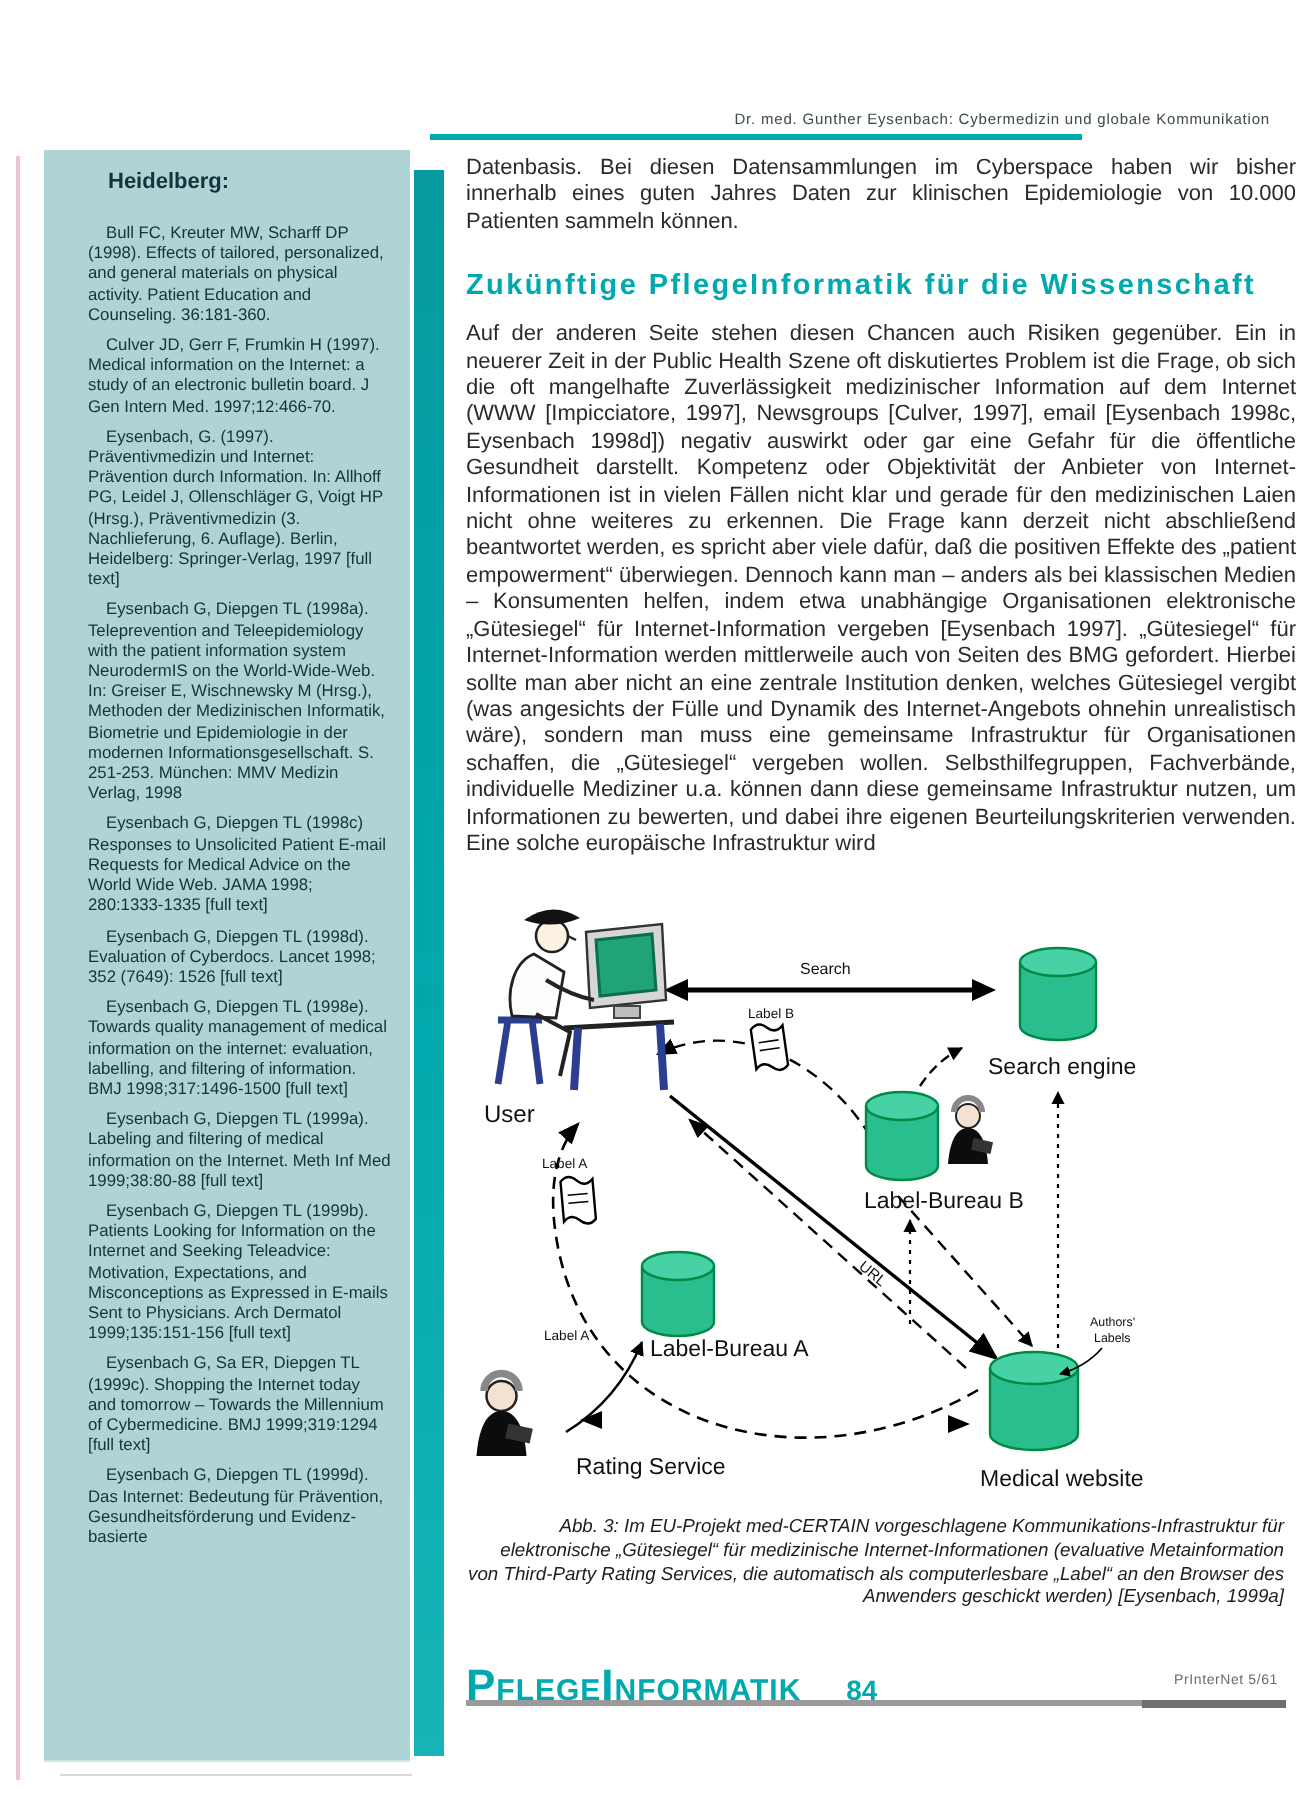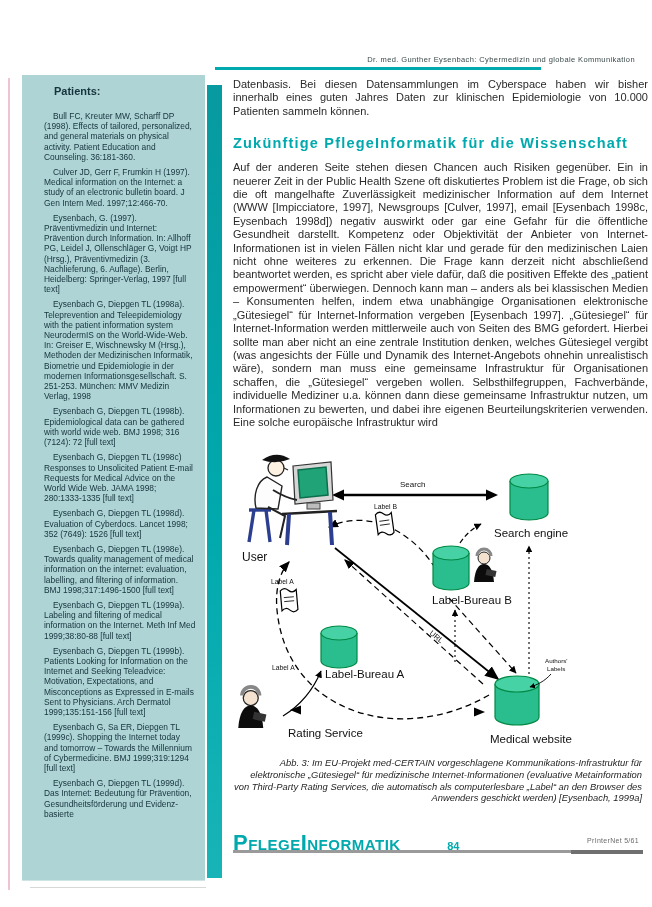--- a/index.html
+++ b/index.html
@@ -42,21 +42,21 @@
   .body-text{font-size:11px;line-height:13.4px;text-align:justify;color:#2a2a2a;margin:0;
              hyphens:auto;}
   .figure{position:absolute;left:0px;top:370px;width:416px;height:298px;}
   .caption{position:absolute;left:1px;top:670px;width:408px;
            font-size:9.4px;line-height:11.6px;font-style:italic;color:#1e1e1e;text-align:right;}
 
   
   .footer{position:absolute;left:233px;top:830px;width:410px;height:28px;}
   .journal-name{font-variant:small-caps;font-weight:bold;color:var(--accent);
                 font-size:22px;letter-spacing:.5px;}
-  .page-num{font-weight:bold;color:var(--accent);font-size:11px;margin-left:42px;}
+  .page-num{font-weight:bold;color:var(--accent);font-size:14px;margin-left:18px;}
   .issue{position:absolute;right:4px;top:7px;font-size:7px;color:#6b6b6b;letter-spacing:.3px;}
   .footer-rule{position:absolute;left:0;top:20px;width:410px;height:3px;background:#9a9a9a;}
   .footer-rule-dark{position:absolute;right:0;top:20px;width:72px;height:4px;background:#6f6f6f;}
 
   svg text{font-family:"Liberation Sans",sans-serif;fill:#111;}
   .cyl-body{fill:var(--cylinder);stroke:#084;stroke-width:1.2;}
   .cyl-top{fill:var(--cylinder_top);stroke:#084;stroke-width:1.2;}
 </style>
 </head>
 <body>
@@ -64,27 +64,26 @@
 <div class="page">
 
   <div class="pink-rule"></div>
 
   <div class="top-header">
     <div class="htext">Dr. med. Gunther Eysenbach: Cybermedizin und globale Kommunikation</div>
     <div class="hline"></div>
   </div>
 
   <div class="sidebar">
-    <p class="lit-title">Patients:</p>
+    <p class="lit-title">Heidelberg:</p>
     <div id="refs">
         <p class="ref">Bull FC, Kreuter MW, Scharff DP (1998). Effects of tailored, personalized, and general materials on physical activity. Patient Education and Counseling. 36:181-360.</p>
         <p class="ref">Culver JD, Gerr F, Frumkin H (1997). Medical information on the Internet: a study of an electronic bulletin board. J Gen Intern Med. 1997;12:466-70.</p>
         <p class="ref">Eysenbach, G. (1997). Präventivmedizin und Internet: Prävention durch Information. In: Allhoff PG, Leidel J, Ollenschläger G, Voigt HP (Hrsg.), Präventivmedizin (3. Nachlieferung, 6. Auflage). Berlin, Heidelberg: Springer-Verlag, 1997 [full text]</p>
         <p class="ref">Eysenbach G, Diepgen TL (1998a). Teleprevention and Teleepidemiology with the patient information system NeurodermIS on the World-Wide-Web. In: Greiser E, Wischnewsky M (Hrsg.), Methoden der Medizinischen Informatik, Biometrie und Epidemiologie in der modernen Informationsgesellschaft. S. 251-253. München: MMV Medizin Verlag, 1998</p>
-        <p class="ref">Eysenbach G, Diepgen TL (1998b). Epidemiological data can be gathered with world wide web. BMJ 1998; 316 (7124): 72 [full text]</p>
         <p class="ref">Eysenbach G, Diepgen TL (1998c) Responses to Unsolicited Patient E-mail Requests for Medical Advice on the World Wide Web. JAMA 1998; 280:1333-1335 [full text]</p>
         <p class="ref">Eysenbach G, Diepgen TL (1998d). Evaluation of Cyberdocs. Lancet 1998; 352 (7649): 1526 [full text]</p>
         <p class="ref">Eysenbach G, Diepgen TL (1998e). Towards quality management of medical information on the internet: evaluation, labelling, and filtering of information. BMJ 1998;317:1496-1500 [full text]</p>
         <p class="ref">Eysenbach G, Diepgen TL (1999a). Labeling and filtering of medical information on the Internet. Meth Inf Med 1999;38:80-88 [full text]</p>
         <p class="ref">Eysenbach G, Diepgen TL (1999b). Patients Looking for Information on the Internet and Seeking Teleadvice: Motivation, Expectations, and Misconceptions as Expressed in E-mails Sent to Physicians. Arch Dermatol 1999;135:151-156 [full text]</p>
         <p class="ref">Eysenbach G, Sa ER, Diepgen TL (1999c). Shopping the Internet today and tomorrow – Towards the Millennium of Cybermedicine. BMJ 1999;319:1294 [full text]</p>
         <p class="ref">Eysenbach G, Diepgen TL (1999d). Das Internet: Bedeutung für Prävention, Gesundheitsförderung und Evidenz-basierte</p>
       </div>
   </div>
   <div class="sidebar-underline"></div>

